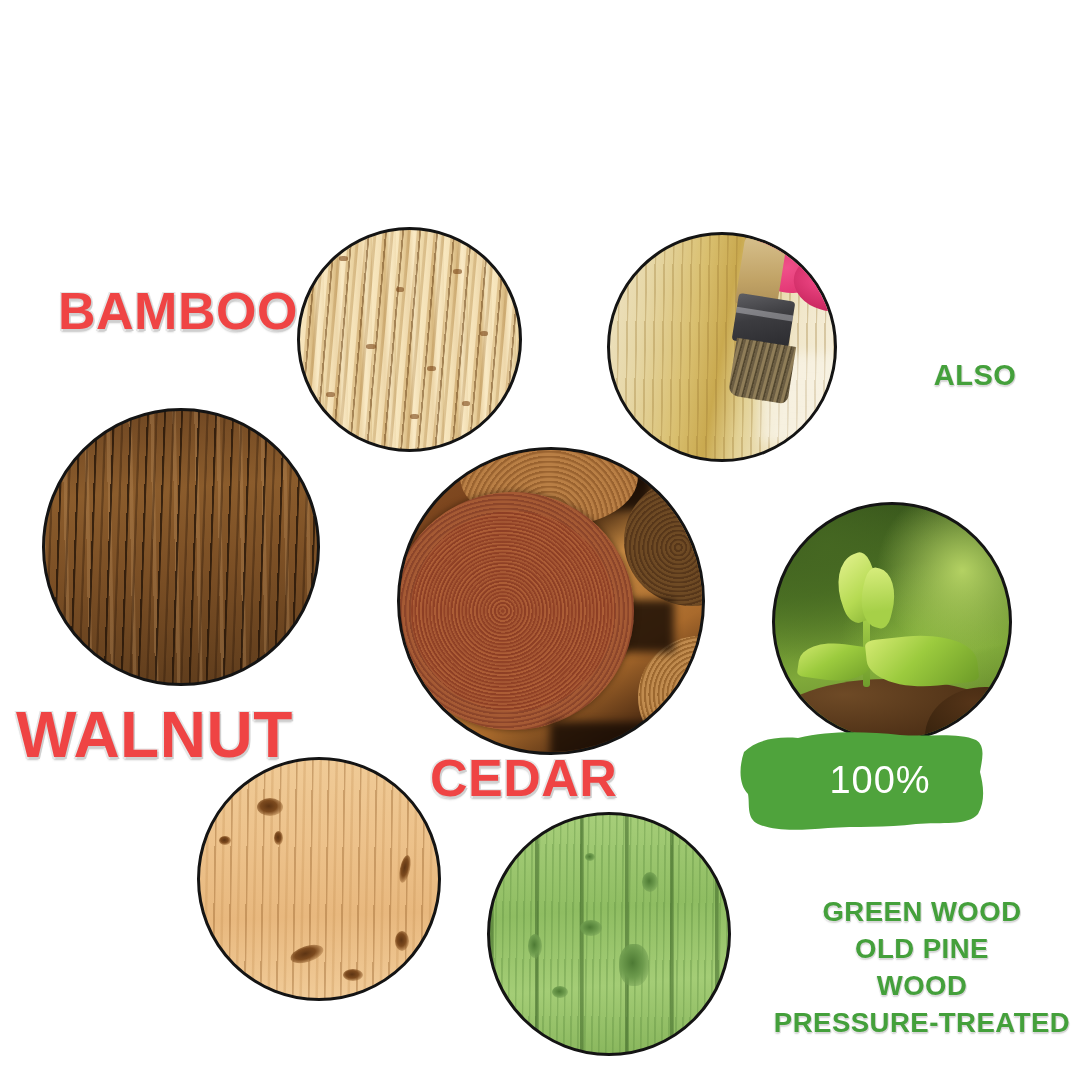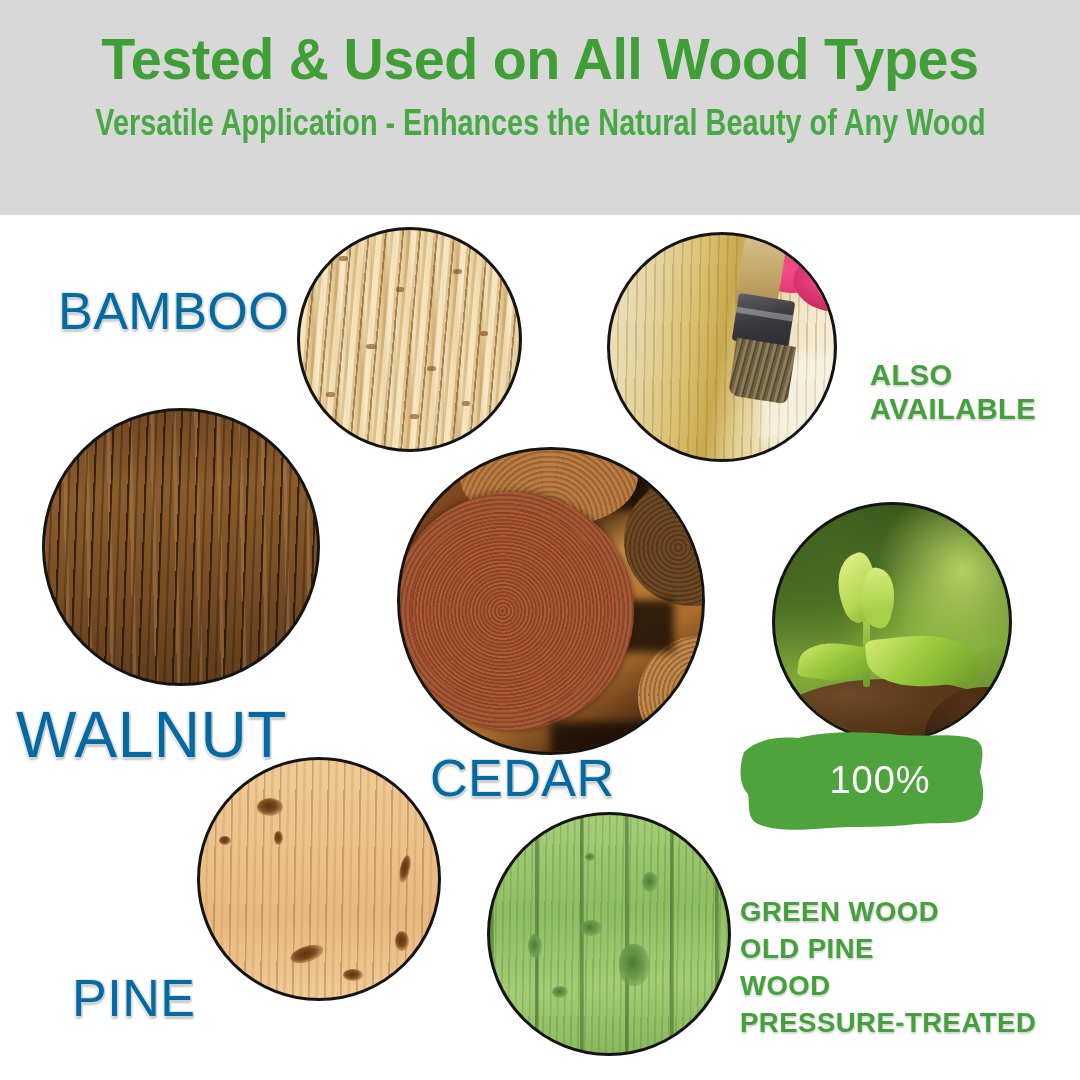--- a/index.html
+++ b/index.html
@@ -55,41 +55,42 @@
     color: #47a845;
     white-space: nowrap;
     transform: scaleX(0.80);
     transform-origin: center;
   }
 
   
   .wood-label {
     position: absolute;
     font-family: "Liberation Sans", sans-serif;
-    font-weight: normal;
-    color: #0369a1;
+    font-weight: bold;
+    color: #ef4444;
     letter-spacing: 0.5px;
     white-space: nowrap;
     text-shadow:
        1.5px 1.5px 0 #cfcfcf,
       -1.5px 1.5px 0 #e6e6e6,
        1.5px -1.5px 0 #e6e6e6,
       -1.5px -1.5px 0 #e6e6e6,
        0 2.5px 2px rgba(150,150,150,0.55);
   }
   #label-bamboo { left: 58px;  top: 281px; font-size: 52px; }
   #label-walnut { left: 16px;  top: 698px; font-size: 64px; }
   #label-cedar  { left: 430px; top: 748px; font-size: 52px; }
   #label-pine   { left: 72px;  top: 968px; font-size: 52px; }
 
   .side-note {
     position: absolute;
     font-family: "Liberation Sans", sans-serif;
     font-weight: bold;
     color: #44a03b;
+    text-align: center;
     line-height: 1.18;
     letter-spacing: 0.5px;
     text-shadow:
        1px 1px 0 #d6d6d6,
       -1px 1px 0 #ededed,
        0 2px 1.5px rgba(160,160,160,0.45);
   }
   #note-tints {
     left: 870px; top: 358px;
     width: 210px;
@@ -417,24 +418,20 @@
     line-height: 1.0;
   }
   .badge-line1 { font-size: 38px; letter-spacing: 1px; margin-left: 36px; }
   .badge-line2 { font-size: 42px; letter-spacing: 1.5px; margin-top: 4px; }
 </style>
 </head>
 <body>
 
 <div id="page">
 
-  <div class="header-band">
-    <div class="headline">Tested &amp; Used on All Wood Types</div>
-    <div class="subhead">Versatile Application - Enhances the Natural Beauty of Any Wood</div>
-  </div>
 
   <div class="circle" id="circle-bamboo">
     <div class="node" style="left:18%;top:12%;width:9px;height:5px;"></div>
     <div class="node" style="left:44%;top:26%;width:8px;height:5px;"></div>
     <div class="node" style="left:70%;top:18%;width:9px;height:5px;"></div>
     <div class="node" style="left:30%;top:52%;width:10px;height:5px;"></div>
     <div class="node" style="left:58%;top:62%;width:9px;height:5px;"></div>
     <div class="node" style="left:82%;top:46%;width:8px;height:5px;"></div>
     <div class="node" style="left:12%;top:74%;width:9px;height:5px;"></div>
     <div class="node" style="left:50%;top:84%;width:9px;height:5px;"></div>
@@ -448,21 +445,20 @@
     <div class="glove2"></div>
     <div class="brush-handle"></div>
     <div class="brush-head">
       <div class="brush-ferrule-band"></div>
     </div>
     <div class="brush-bristles"></div>
   </div>
 
   <div class="side-note" id="note-tints">
     <div>ALSO</div>
-    <div>AVAILABLE</div>
   </div>
 
   <div class="circle" id="circle-walnut"></div>
   <div class="wood-label" id="label-walnut">WALNUT</div>
 
   <div class="circle" id="circle-cedar">
     <div class="log-shadow" style="left:180px;top:0px;width:70px;height:60px;"></div>
     <div class="log-ul"></div>
     <div class="log-r1"></div>
     <div class="log-r2"></div>
@@ -497,21 +493,20 @@
 
   <div class="circle" id="circle-pine">
     <div class="knot" style="left:24%;top:16%;width:26px;height:18px;"></div>
     <div class="knot" style="left:8%;top:32%;width:12px;height:9px;"></div>
     <div class="knot" style="left:31%;top:30%;width:9px;height:14px;"></div>
     <div class="knot" style="left:82%;top:72%;width:14px;height:20px;"></div>
     <div class="knot" style="left:38%;top:78%;width:34px;height:16px;transform:rotate(-18deg);"></div>
     <div class="knot" style="left:60%;top:88%;width:20px;height:12px;"></div>
     <div class="knot" style="left:84%;top:40%;width:10px;height:28px;transform:rotate(12deg);"></div>
   </div>
-  <div class="wood-label" id="label-pine">PINE</div>
 
   <div class="circle" id="circle-greenwood">
     <div class="knot-green" style="left:38%;top:44%;width:22px;height:16px;"></div>
     <div class="knot-green" style="left:54%;top:54%;width:30px;height:42px;border-radius:45%;"></div>
     <div class="knot-green" style="left:64%;top:24%;width:16px;height:20px;"></div>
     <div class="knot-green" style="left:16%;top:50%;width:14px;height:24px;"></div>
     <div class="knot-green" style="left:26%;top:72%;width:16px;height:12px;"></div>
     <div class="knot-green" style="left:40%;top:16%;width:10px;height:8px;"></div>
   </div>
 

